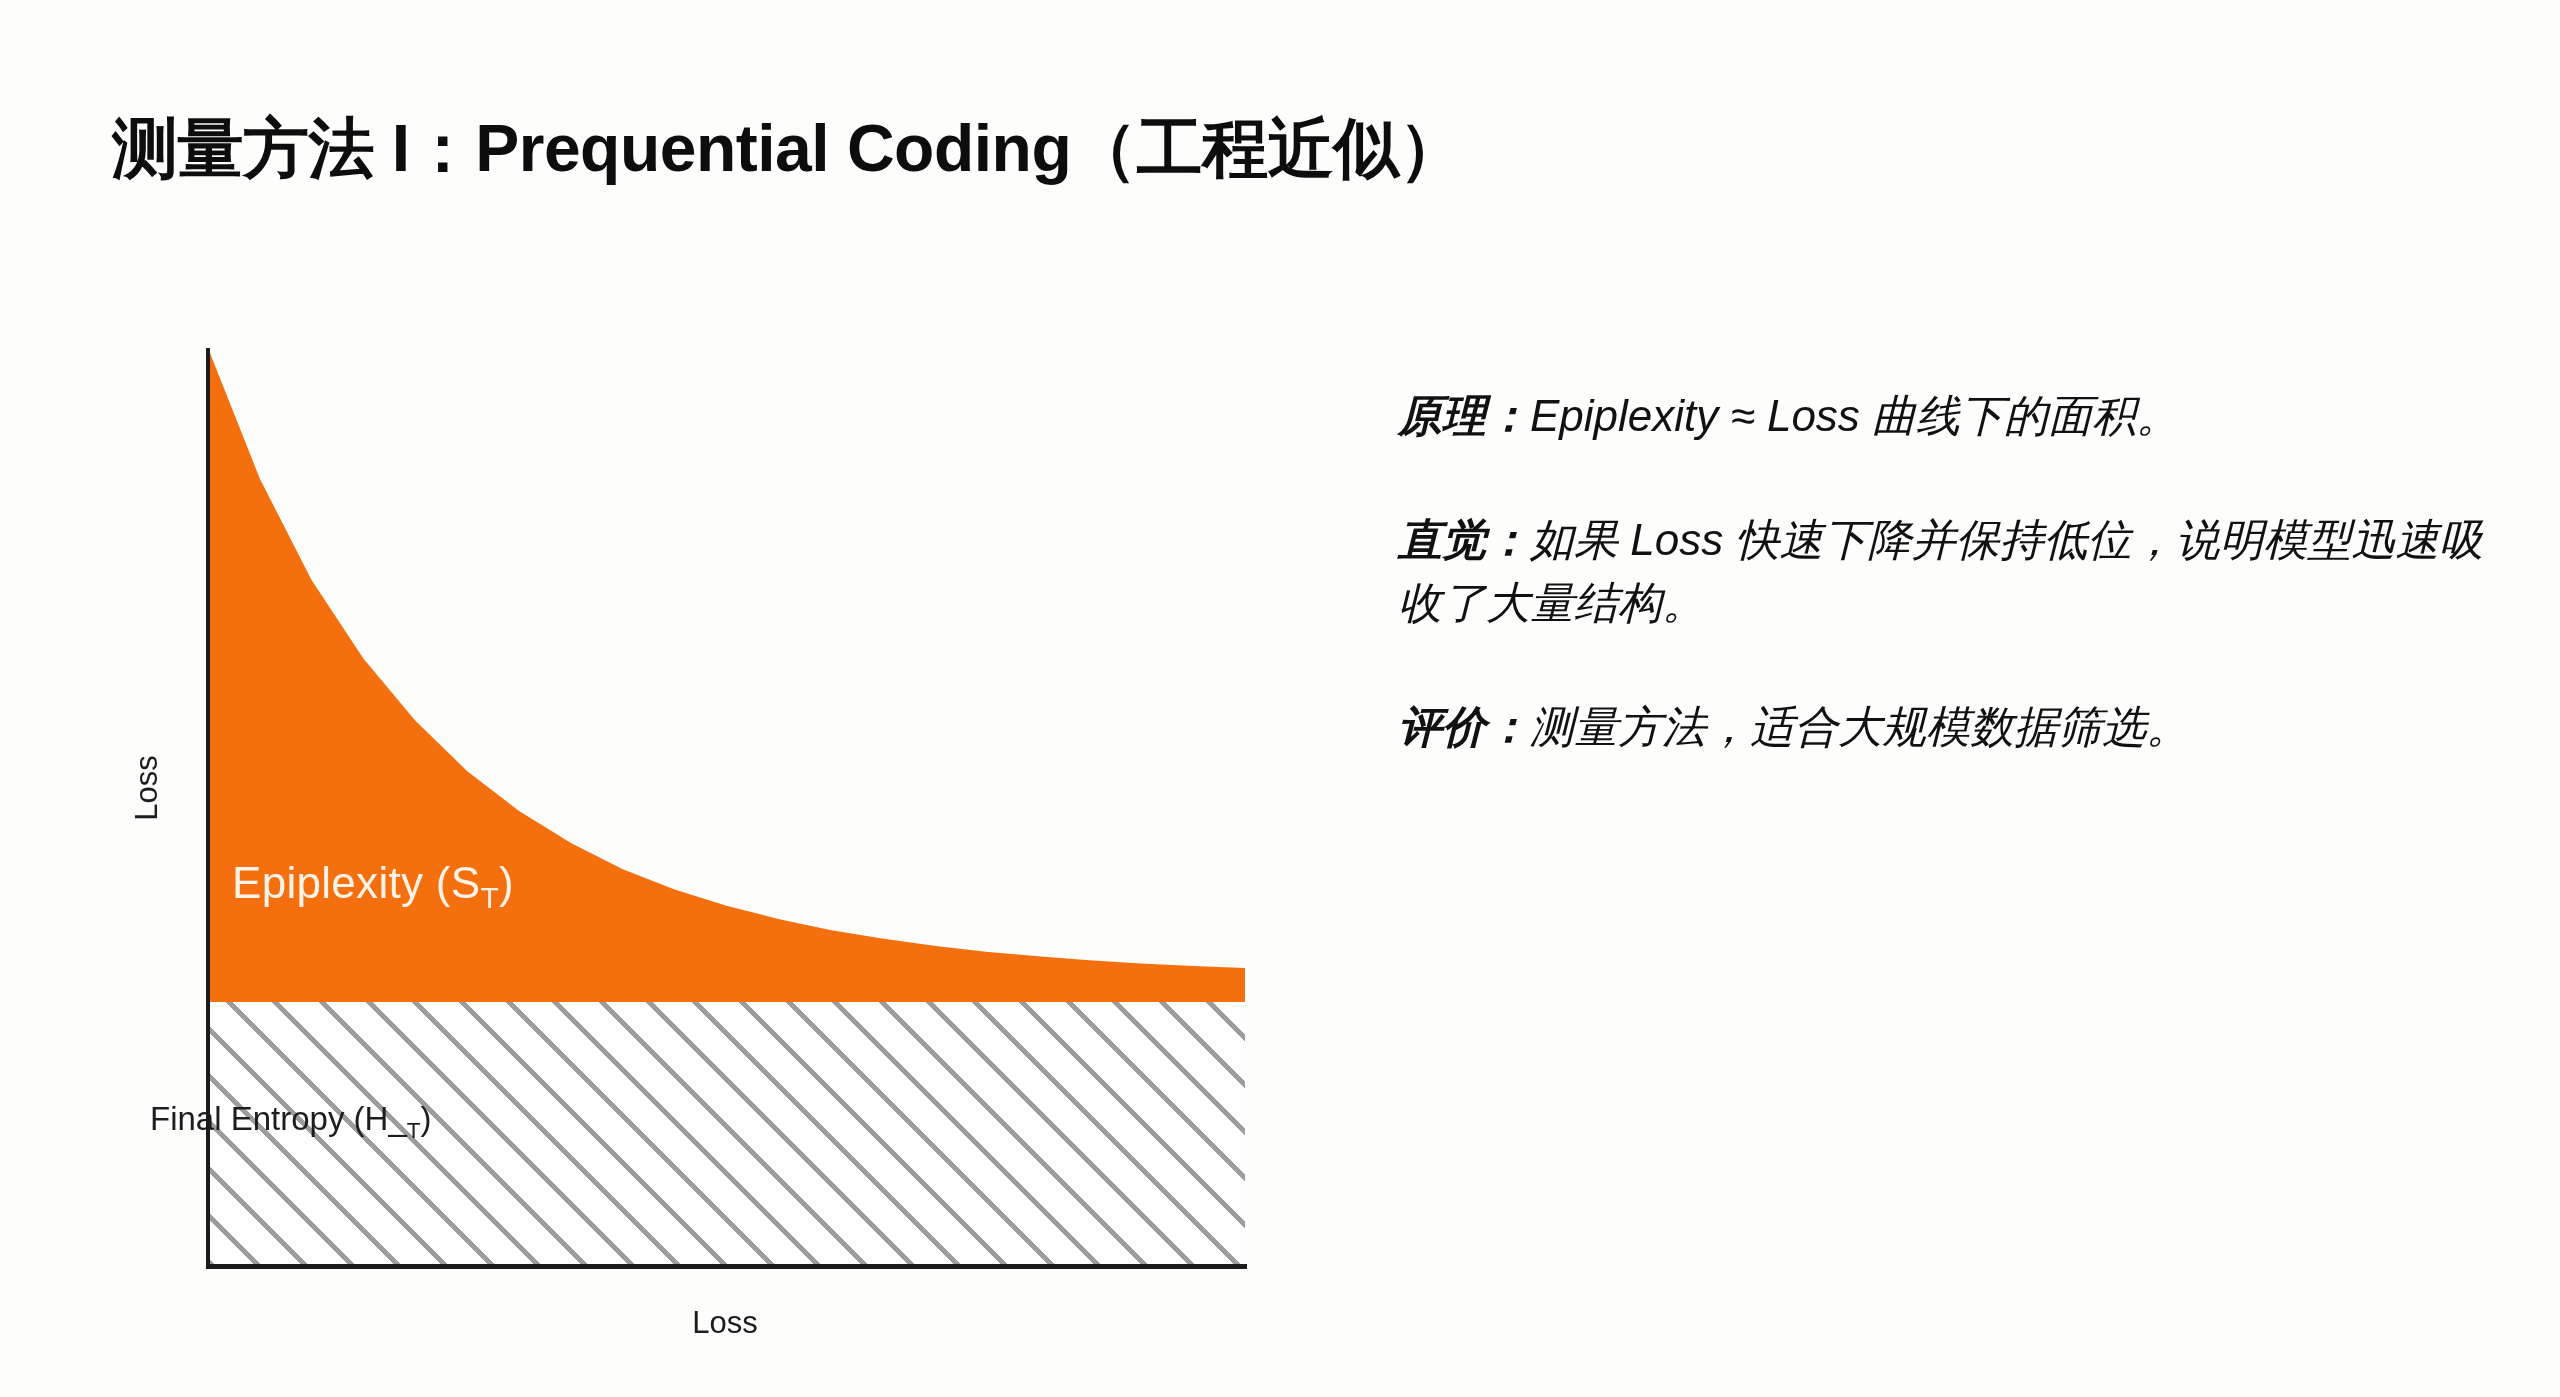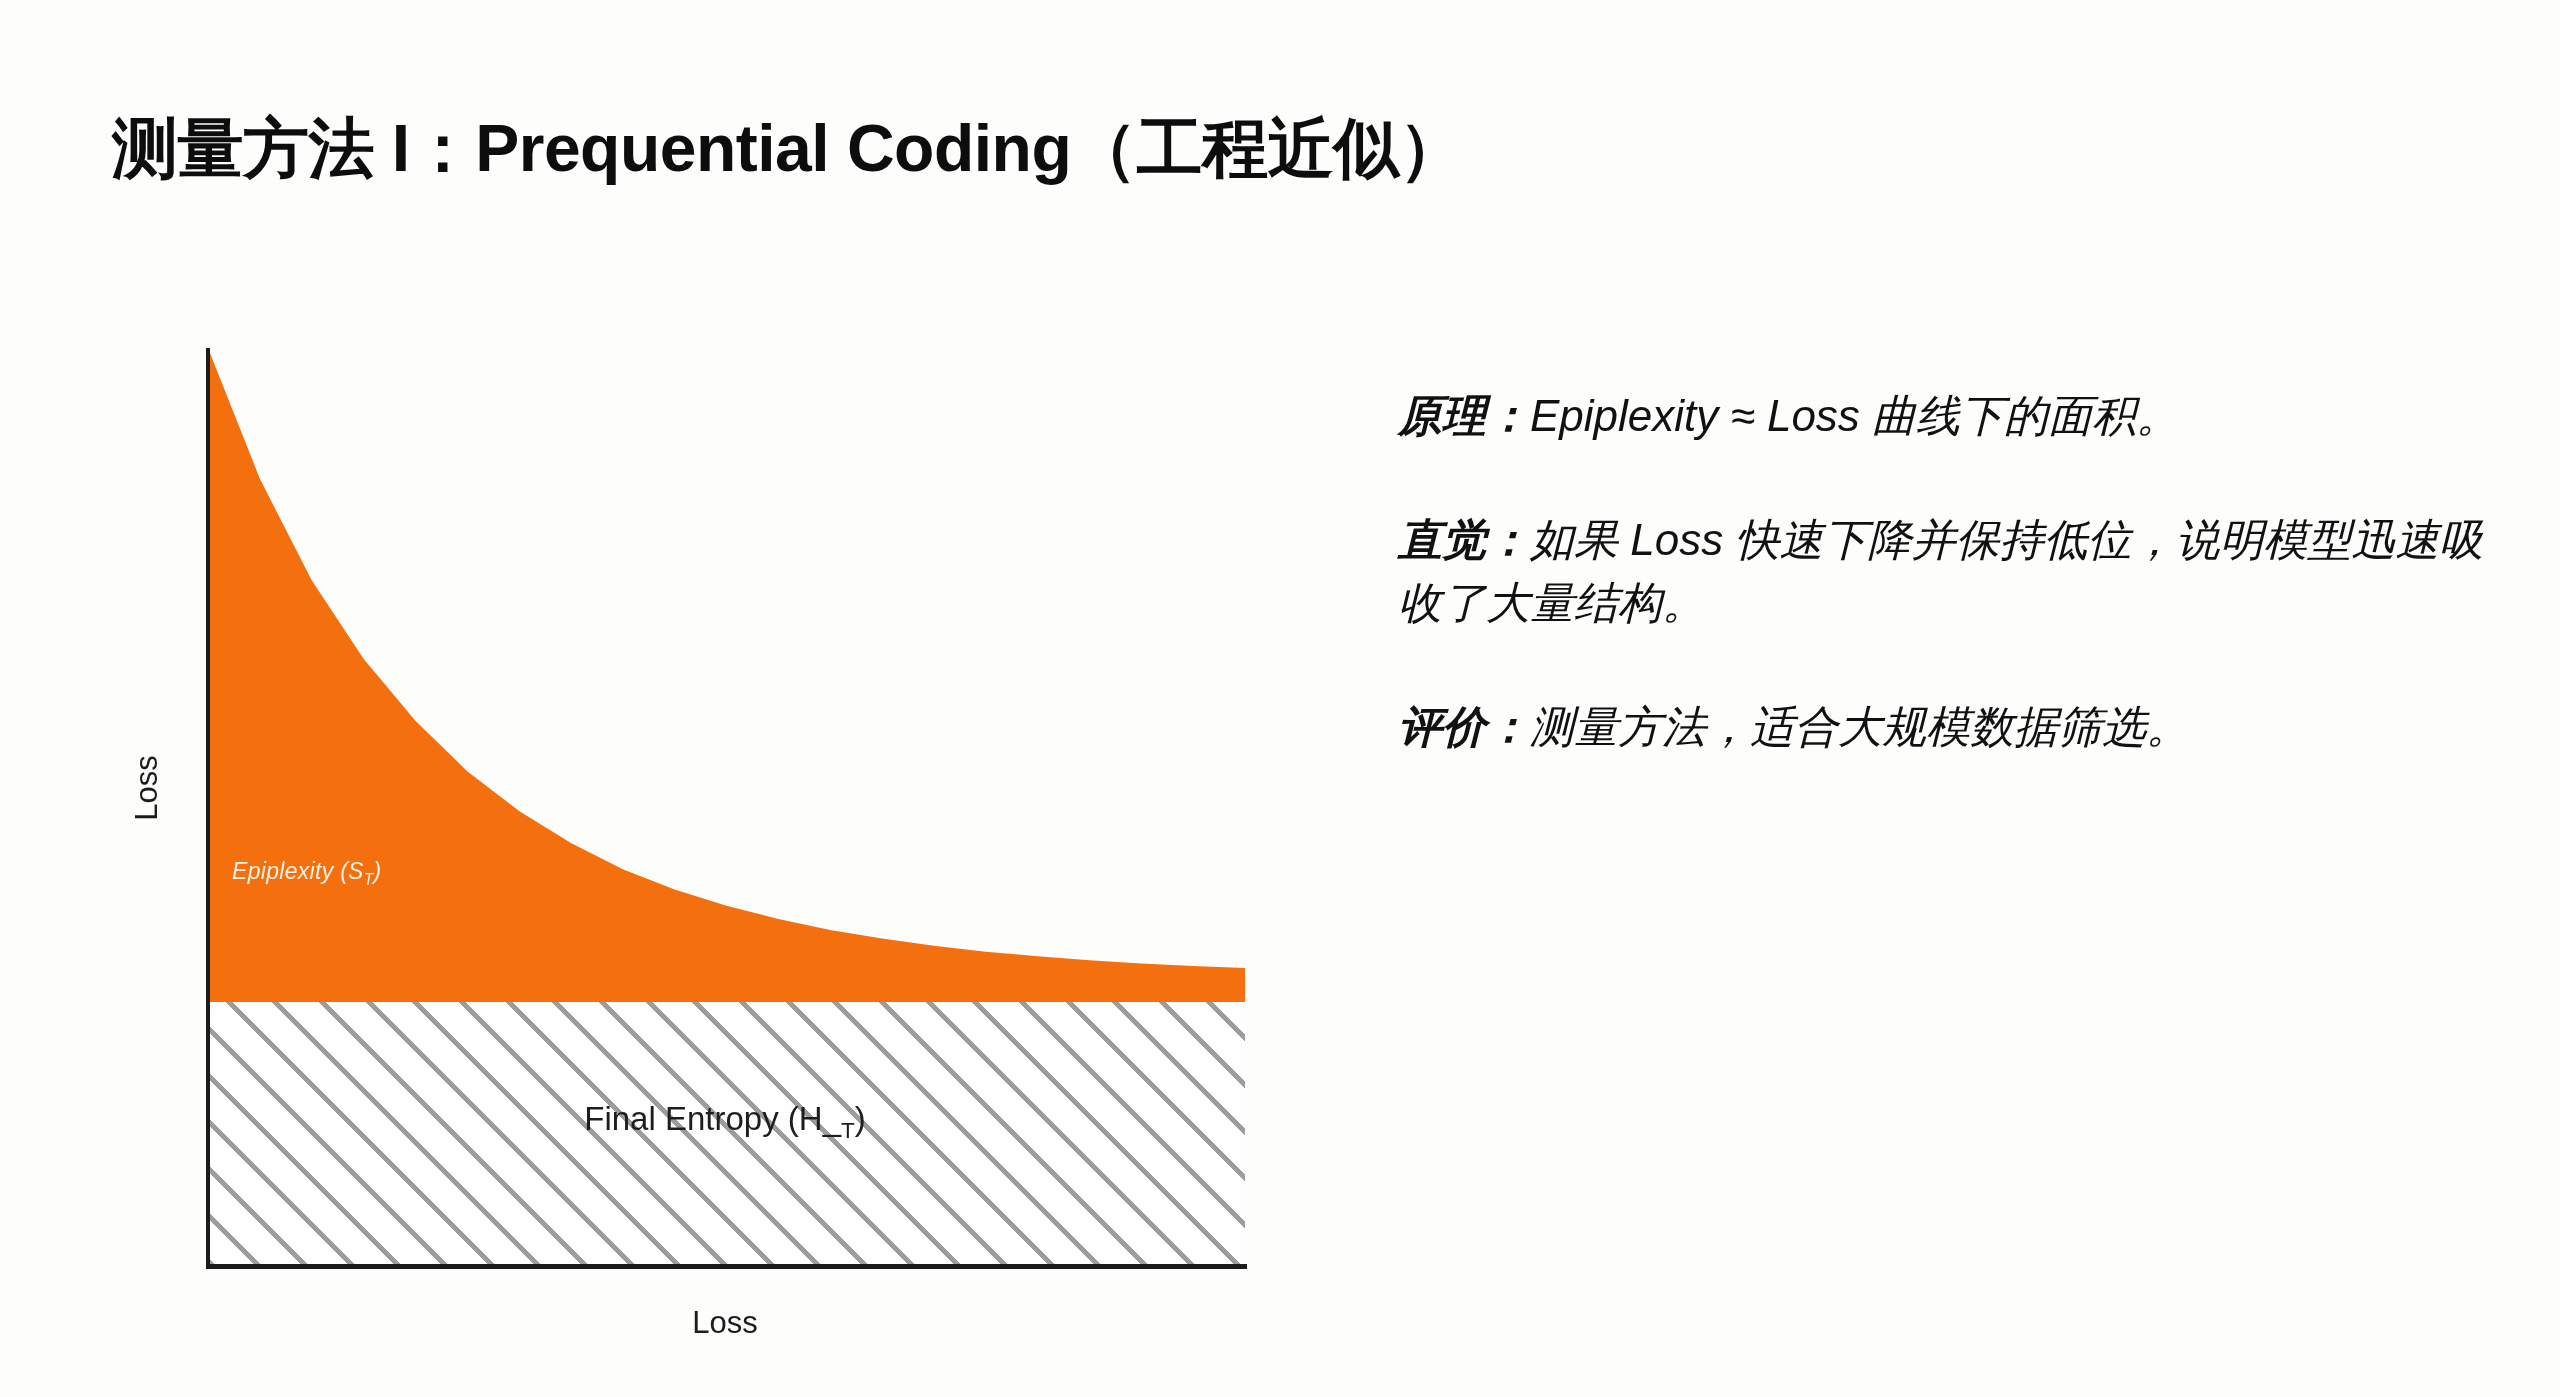--- a/index.html
+++ b/index.html
@@ -88,34 +88,33 @@
     top: 18px;
     width: 1037px;
     height: 654px; 
     display: block;
   }
 
   #epiplexity-label {
     position: absolute;
     left: 82px;
     top: 528px;
-    font-size: 23px;
+    font-size: 44px;
     color: #fdf3e8;
     letter-spacing: 0.3px;
     white-space: nowrap;
-    font-style: italic;
   }
   #epiplexity-label sub { font-size: 0.68em; }
 
   #entropy-label {
     position: absolute;
     left: 0;
     top: 770px;
     width: 1150px;
-    text-align: center;
+    text-align: left;
     font-size: 33px;
     color: #1d1d1d;
     white-space: nowrap;
   }
   #entropy-label sub { font-size: 0.68em; }
 
   #axis-y-title {
     position: absolute;
     left: -36px;
     top: 440px;

